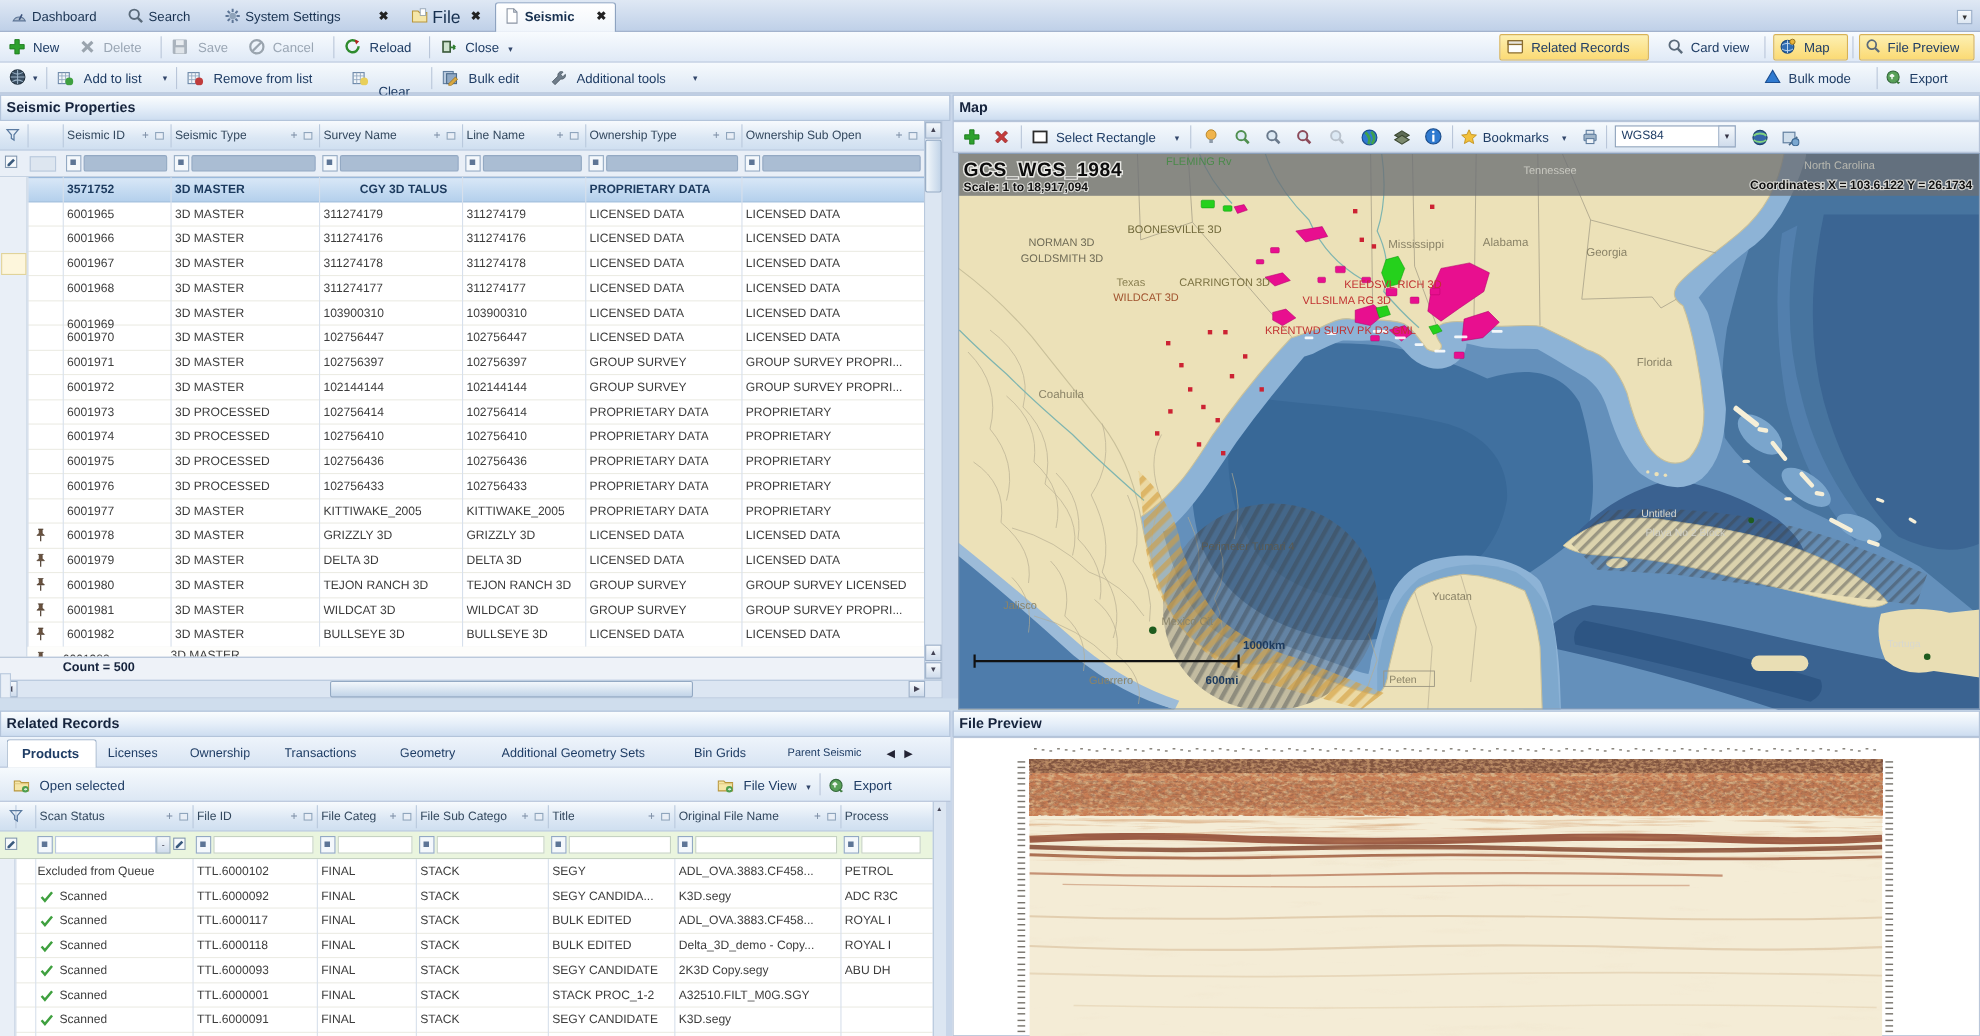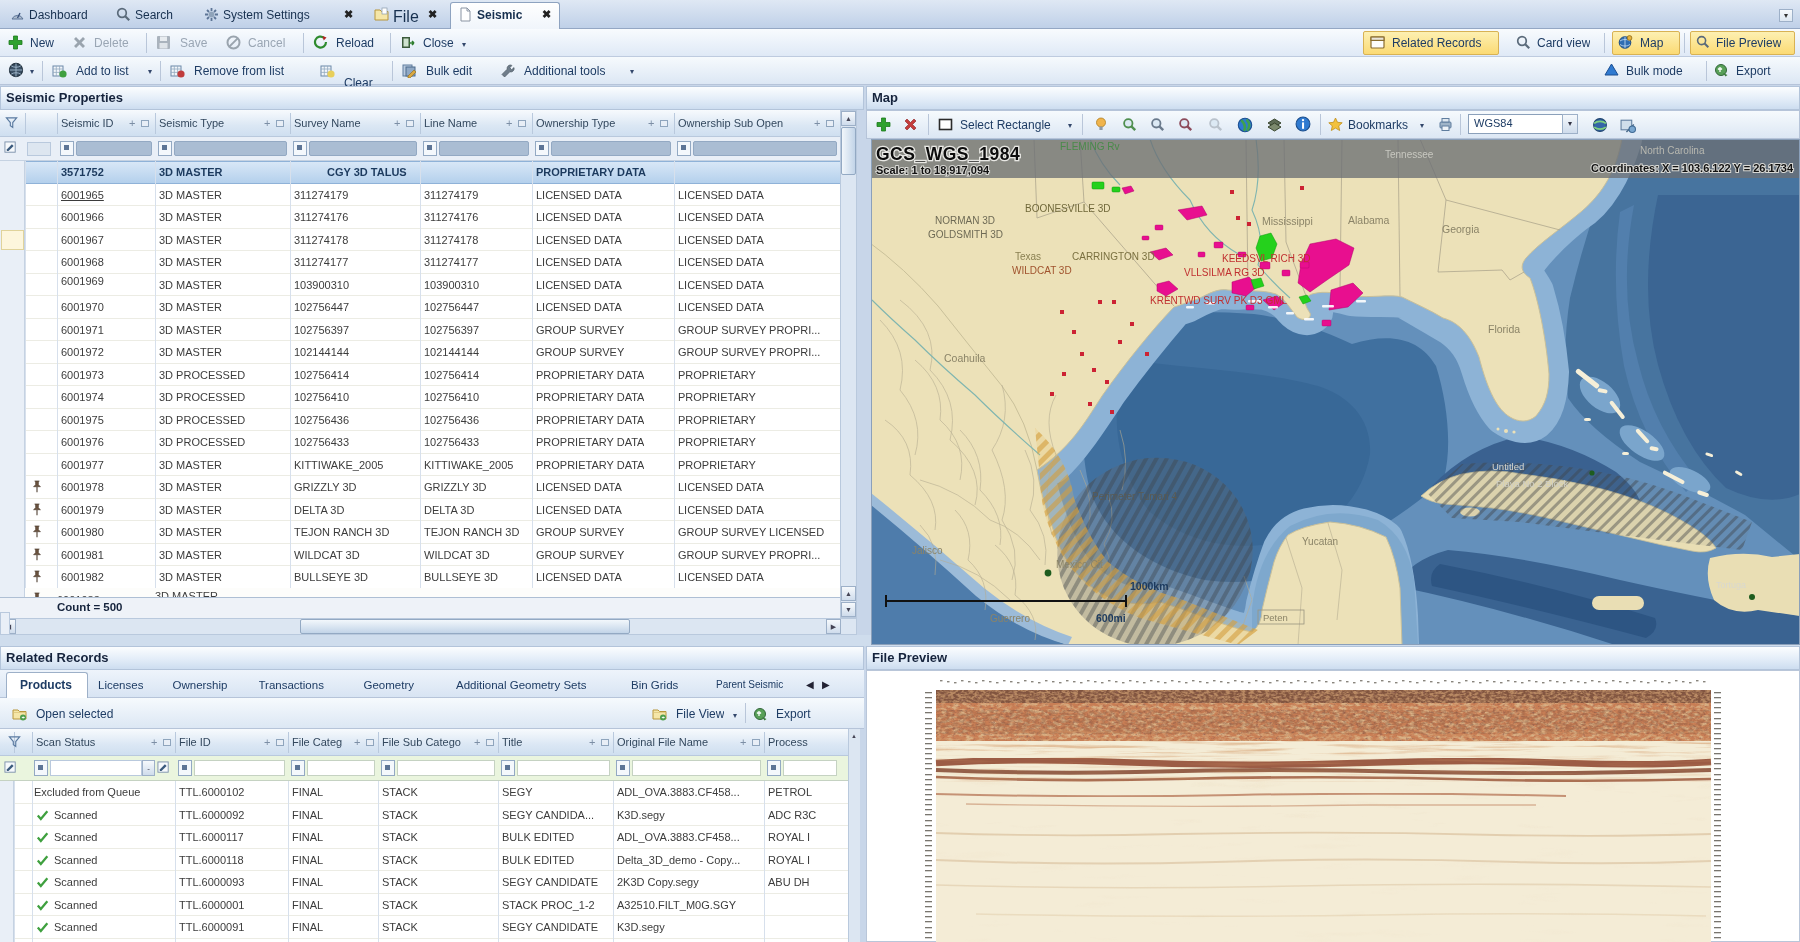--- a/index.html
+++ b/index.html
@@ -211,21 +211,21 @@
 <div class="ab" style="left:677px;top:141px;width:14px;height:15px;background:#f4f8fc;border:1px solid #93a9c3;"></div>
 <div class="ab" style="left:681px;top:145px;width:5px;height:5px;background:#5d7596;"></div>
 <div class="ab" style="left:693px;top:141px;width:144px;height:15px;background:#aabdd3;border:1px solid #93a9c3;border-radius:2px;"></div>
 <div class="ab" style="left:0;top:161px;width:840px;height:436px;background:#fff;"></div>
 <div class="ab" style="left:25px;top:161.0px;width:815px;height:22.5px;background:linear-gradient(#d8e7f7,#b4d0ec);border-top:1px solid #8fb2d8;border-bottom:1px solid #8fb2d8;"></div>
 <div class="ab txt cellt" style="left:61px;top:166.0px;color:#1c3a5e;font-weight:bold;max-width:160px;">3571752</div>
 <div class="ab txt cellt" style="left:159px;top:166.0px;color:#1c3a5e;font-weight:bold;max-width:160px;">3D MASTER</div>
 <div class="ab txt cellt" style="left:294px;top:166.0px;color:#1c3a5e;font-weight:bold;max-width:160px;margin-left:33px;">CGY 3D TALUS</div>
 <div class="ab txt cellt" style="left:536px;top:166.0px;color:#1c3a5e;font-weight:bold;max-width:160px;">PROPRIETARY DATA</div>
 <div class="ab" style="left:25px;top:205.0px;width:815px;height:1px;background:#ecece4;"></div>
-<div class="ab txt cellt" style="left:61px;top:188.5px;color:#3c3c3c;font-weight:normal;max-width:160px;text-decoration:underline;">6001965</div>
+<div class="ab txt cellt" style="left:61px;top:188.5px;color:#3c3c3c;font-weight:normal;max-width:160px;">6001965</div>
 <div class="ab txt cellt" style="left:159px;top:188.5px;color:#3c3c3c;font-weight:normal;max-width:160px;">3D MASTER</div>
 <div class="ab txt cellt" style="left:294px;top:188.5px;color:#3c3c3c;font-weight:normal;max-width:160px;">311274179</div>
 <div class="ab txt cellt" style="left:424px;top:188.5px;color:#3c3c3c;font-weight:normal;max-width:160px;">311274179</div>
 <div class="ab txt cellt" style="left:536px;top:188.5px;color:#3c3c3c;font-weight:normal;max-width:160px;">LICENSED DATA</div>
 <div class="ab txt cellt" style="left:678px;top:188.5px;color:#3c3c3c;font-weight:normal;max-width:160px;">LICENSED DATA</div>
 <div class="ab" style="left:25px;top:227.5px;width:815px;height:1px;background:#ecece4;"></div>
 <div class="ab txt cellt" style="left:61px;top:211.0px;color:#3c3c3c;font-weight:normal;max-width:160px;">6001966</div>
 <div class="ab txt cellt" style="left:159px;top:211.0px;color:#3c3c3c;font-weight:normal;max-width:160px;">3D MASTER</div>
 <div class="ab txt cellt" style="left:294px;top:211.0px;color:#3c3c3c;font-weight:normal;max-width:160px;">311274176</div>
 <div class="ab txt cellt" style="left:424px;top:211.0px;color:#3c3c3c;font-weight:normal;max-width:160px;">311274176</div>
@@ -239,21 +239,21 @@
 <div class="ab txt cellt" style="left:536px;top:233.5px;color:#3c3c3c;font-weight:normal;max-width:160px;">LICENSED DATA</div>
 <div class="ab txt cellt" style="left:678px;top:233.5px;color:#3c3c3c;font-weight:normal;max-width:160px;">LICENSED DATA</div>
 <div class="ab" style="left:25px;top:272.5px;width:815px;height:1px;background:#ecece4;"></div>
 <div class="ab txt cellt" style="left:61px;top:256.0px;color:#3c3c3c;font-weight:normal;max-width:160px;">6001968</div>
 <div class="ab txt cellt" style="left:159px;top:256.0px;color:#3c3c3c;font-weight:normal;max-width:160px;">3D MASTER</div>
 <div class="ab txt cellt" style="left:294px;top:256.0px;color:#3c3c3c;font-weight:normal;max-width:160px;">311274177</div>
 <div class="ab txt cellt" style="left:424px;top:256.0px;color:#3c3c3c;font-weight:normal;max-width:160px;">311274177</div>
 <div class="ab txt cellt" style="left:536px;top:256.0px;color:#3c3c3c;font-weight:normal;max-width:160px;">LICENSED DATA</div>
 <div class="ab txt cellt" style="left:678px;top:256.0px;color:#3c3c3c;font-weight:normal;max-width:160px;">LICENSED DATA</div>
 <div class="ab" style="left:25px;top:295.0px;width:815px;height:1px;background:#ecece4;"></div>
-<div class="ab txt cellt" style="left:61px;top:275px;color:#3c3c3c;font-weight:normal;max-width:160px;">6001969</div>
+<div class="ab txt cellt" style="left:61px;top:289px;color:#3c3c3c;font-weight:normal;max-width:160px;">6001969</div>
 <div class="ab txt cellt" style="left:159px;top:278.5px;color:#3c3c3c;font-weight:normal;max-width:160px;">3D MASTER</div>
 <div class="ab txt cellt" style="left:294px;top:278.5px;color:#3c3c3c;font-weight:normal;max-width:160px;">103900310</div>
 <div class="ab txt cellt" style="left:424px;top:278.5px;color:#3c3c3c;font-weight:normal;max-width:160px;">103900310</div>
 <div class="ab txt cellt" style="left:536px;top:278.5px;color:#3c3c3c;font-weight:normal;max-width:160px;">LICENSED DATA</div>
 <div class="ab txt cellt" style="left:678px;top:278.5px;color:#3c3c3c;font-weight:normal;max-width:160px;">LICENSED DATA</div>
 <div class="ab" style="left:25px;top:317.5px;width:815px;height:1px;background:#ecece4;"></div>
 <div class="ab txt cellt" style="left:61px;top:301.0px;color:#3c3c3c;font-weight:normal;max-width:160px;">6001970</div>
 <div class="ab txt cellt" style="left:159px;top:301.0px;color:#3c3c3c;font-weight:normal;max-width:160px;">3D MASTER</div>
 <div class="ab txt cellt" style="left:294px;top:301.0px;color:#3c3c3c;font-weight:normal;max-width:160px;">102756447</div>
 <div class="ab txt cellt" style="left:424px;top:301.0px;color:#3c3c3c;font-weight:normal;max-width:160px;">102756447</div>

